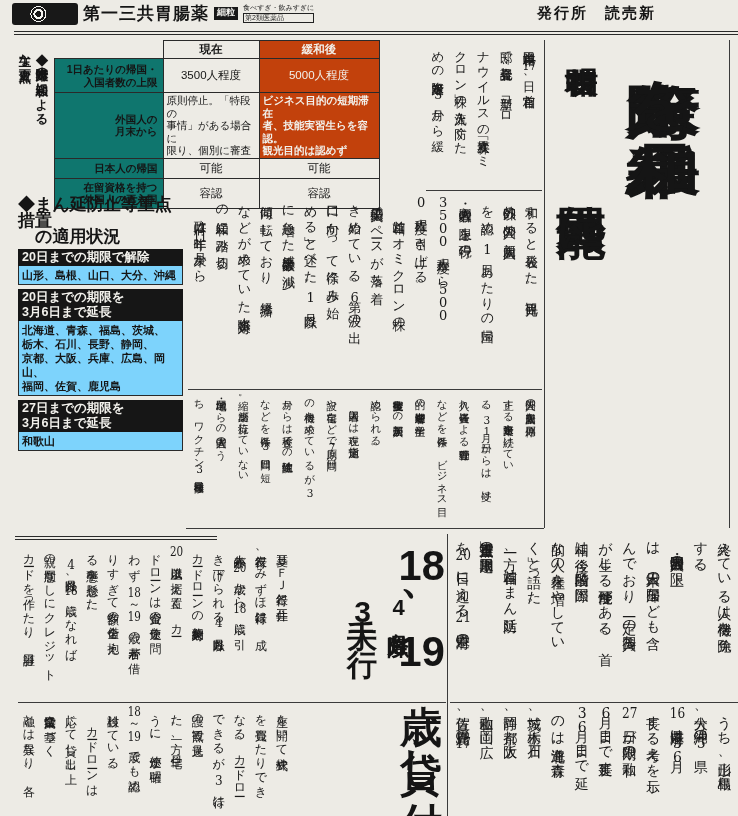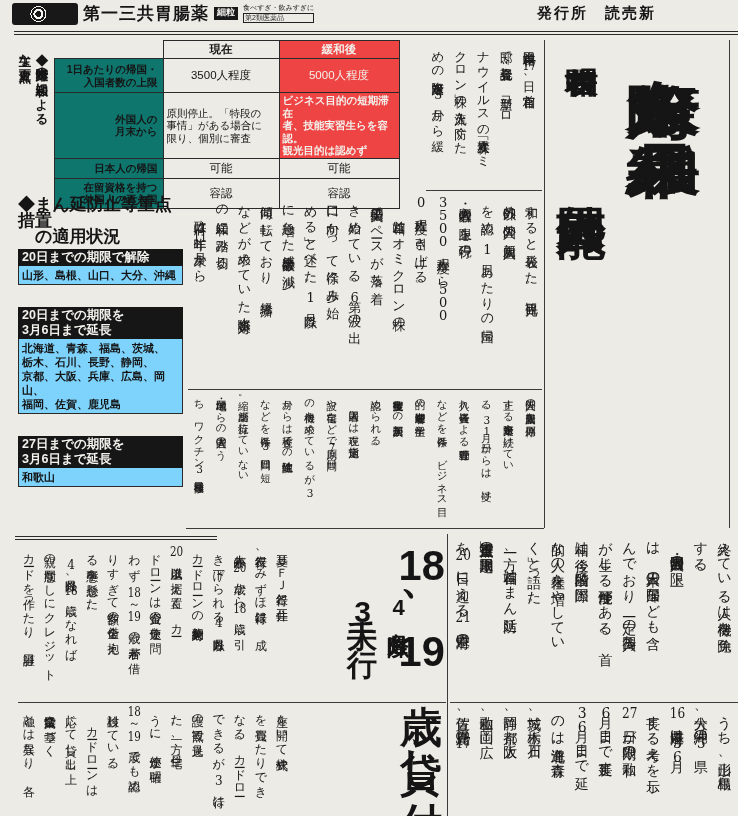--- a/index.html
+++ b/index.html
@@ -27,35 +27,35 @@
   .tcy{text-combine-upright:all;}
   .gothic{font-family:"Liberation Sans","DejaVu Sans",sans-serif;}
 
   
   .tbl-vtitle{left:16px;top:44px;height:150px;font-size:12.5px;font-weight:800;
               line-height:17px;letter-spacing:.5px;font-family:"Liberation Sans",sans-serif;}
   .chg{position:absolute;left:54px;top:40px;border-collapse:collapse;
        font-family:"Liberation Sans",sans-serif;font-size:10.5px;line-height:12.5px;}
   .chg td,.chg th{border:1px solid #2a2a2a;padding:1px 3px;white-space:pre-line;text-align:center;vertical-align:middle;}
   .chg .lbl{background:#0f766e;width:100px;font-weight:700;text-align:right;padding-right:5px;}
-  .chg .cur{width:116px;}
+  .chg .cur{width:96px;}
   .chg .aft{width:120px;}
-  .chg .blk{background:#ef4444;color:#f2f1ec;font-weight:700;}
+  .chg .blk{background:#c2410c;color:#f2f1ec;font-weight:700;}
   .chg .hd{font-weight:800;font-size:11.5px;height:18px;}
   .chg .big{font-size:11.5px;font-weight:400;}
   .chg .r2c{text-align:left;}
 
   
   .measures{position:absolute;left:18px;top:197px;width:165px;font-family:"Liberation Sans",sans-serif;}
   .m-title{font-size:17px;font-weight:900;line-height:16px;white-space:pre-line;margin-bottom:4px;}
   .m-head{background:#161616;color:#f2f1ec;font-weight:800;font-size:12.5px;
           line-height:15px;padding:1px 4px;white-space:pre-line;}
   .m-body{border:1.5px solid #2a2a2a;border-top:none;background:#7dd3fc;
           font-weight:700;font-size:11px;line-height:14px;padding:2px 3px;white-space:pre-line;}
-  .m-sec{margin-bottom:22px;}
+  .m-sec{margin-bottom:4px;}
   .m-box4{border:1.5px solid #2a2a2a;}
   .m-head-gray{background:#c9c6be;color:#151515;font-weight:900;font-size:13px;padding:2px 5px;}
   .m-body4{border:none;font-weight:700;font-size:11px;line-height:14.5px;padding:2px 4px;white-space:pre-line;}
 
   
   .hr{position:absolute;height:0;border-top:1px solid #3a3a3a;}
   .vr{position:absolute;width:0;border-left:1px solid #3a3a3a;}
   .double{height:4px;border-top:1.5px solid #2a2a2a;border-bottom:1px solid #2a2a2a;}
 
   

